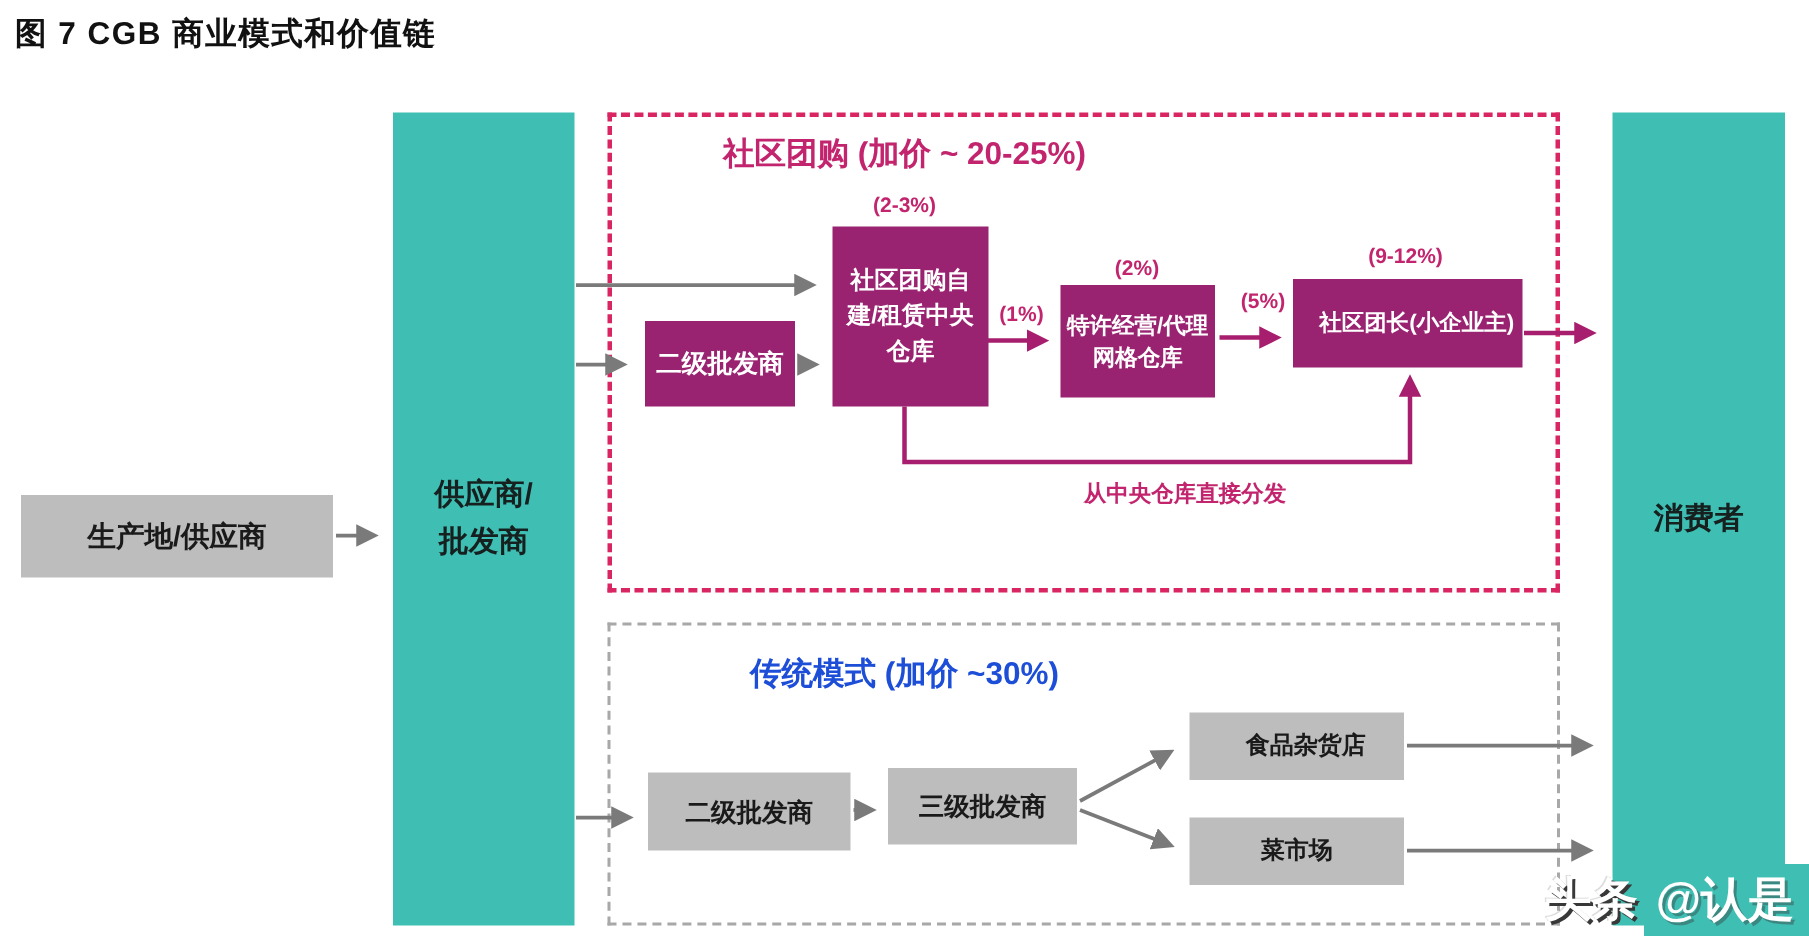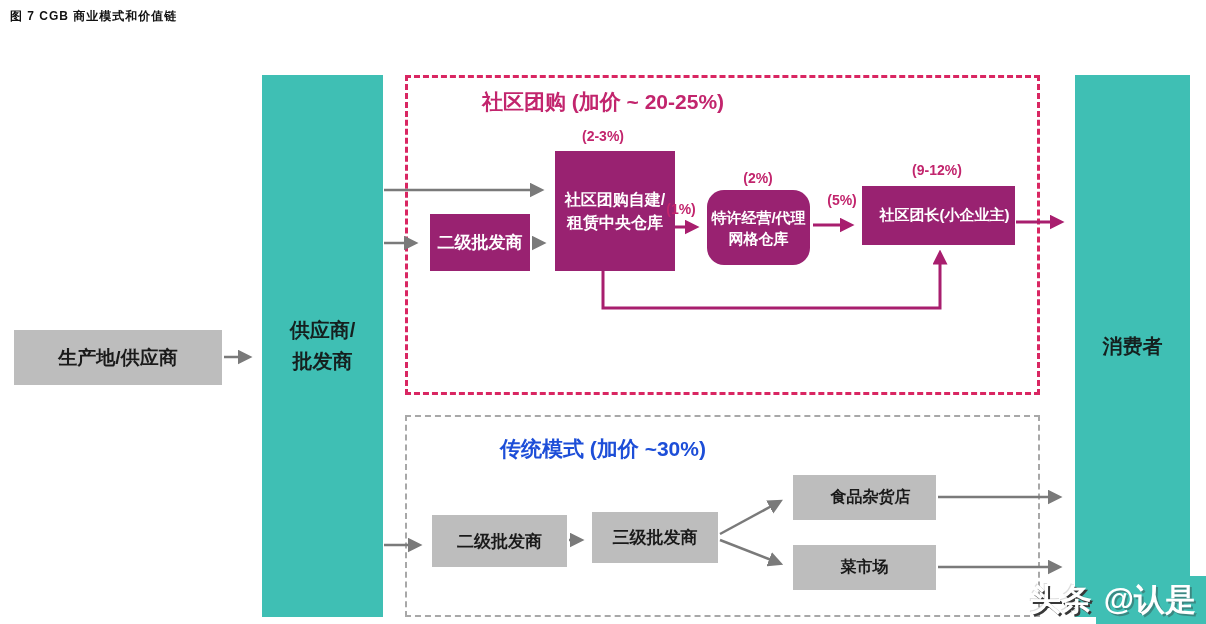--- a/index.html
+++ b/index.html
@@ -1,42 +1,42 @@
 <!DOCTYPE html>
 <html><head>
 <meta charset="utf-8">
 <style>
   html,body{margin:0;padding:0;background:#ffffff;}
   .canvas{
     position:relative;width:1206px;height:624px;background:#ffffff;
     font-family:"Liberation Sans","DejaVu Sans",sans-serif;overflow:hidden;
   }
   .page-title{
-    position:absolute;left:10px;top:8px;font-size:12px;font-weight:bold;color:#111;
+    position:absolute;left:10px;top:8px;font-size:21px;font-weight:bold;color:#111;
     letter-spacing:1px;z-index:6;
   }
   
   .vbar{
     position:absolute;top:75px;height:542px;background:#3fbfb4;z-index:3;
     display:flex;align-items:center;justify-content:center;text-align:center;
     color:#15201f;font-size:20px;font-weight:600;line-height:1.55;white-space:pre-line;
   }
   .vbar.left{left:262px;width:121px;}
   .vbar.right{left:1075px;width:115px;}
   
   .node{
     position:absolute;display:flex;align-items:center;justify-content:center;
     text-align:center;z-index:3;box-sizing:border-box;
   }
   .gray{background:#bdbdbd;color:#1a1a1a;font-weight:bold;}
   .purple{background:#992271;color:#ffffff;font-weight:bold;word-break:break-all;}
   .producer{left:14px;top:330px;width:208px;height:55px;font-size:19px;font-weight:600;}
   .shared{left:430px;top:214px;width:100px;height:57px;font-size:17px;}
-  .central{left:555px;top:151px;width:120px;height:120px;font-size:16px;padding:4px;line-height:1.45;}
-  .gridwh{left:707px;top:190px;width:103px;height:75px;font-size:15px;padding:3px;line-height:1.4;border-radius:17px;}
+  .central{left:555px;top:151px;width:104px;height:120px;font-size:16px;padding:4px;line-height:1.45;}
+  .gridwh{left:707px;top:190px;width:103px;height:75px;font-size:15px;padding:3px;line-height:1.4;}
   .leader{left:862px;top:186px;width:153px;height:59px;font-size:15px;white-space:nowrap;padding-left:12px;}
   .secondary{left:432px;top:515px;width:135px;height:52px;font-size:17px;}
   .tertiary{left:592px;top:512px;width:126px;height:51px;font-size:17px;}
   .grocery{left:793px;top:475px;width:143px;height:45px;font-size:16px;padding-left:12px;}
   .market{left:793px;top:545px;width:143px;height:45px;font-size:16px;}
   
   .panel{position:absolute;box-sizing:border-box;z-index:1;background:transparent;}
   .panel.cgb{left:405px;top:75px;width:635px;height:320px;border:3px dashed #d92662;}
   .panel.trad{left:405px;top:415px;width:635px;height:202px;border:2px dashed #a8a8a8;}
   .panel-title{
@@ -118,20 +118,21 @@
   <div class="node purple shared">二级批发商</div>
   <div class="node purple central">社区团购自建/租赁中央仓库</div>
   <div class="node purple gridwh">特许经营/代理网格仓库</div>
   <div class="node purple leader">社区团长(小企业主)</div>
 
   <div class="pct" style="left:603px;top:128px;">(2-3%)</div>
   <div class="pct" style="left:681px;top:201px;">(1%)</div>
   <div class="pct" style="left:758px;top:170px;">(2%)</div>
   <div class="pct" style="left:842px;top:192px;">(5%)</div>
   <div class="pct" style="left:937px;top:162px;">(9-12%)</div>
+  <div class="note">从中央仓库直接分发</div>
 
   <div class="node gray secondary">二级批发商</div>
   <div class="node gray tertiary">三级批发商</div>
   <div class="node gray grocery">食品杂货店</div>
   <div class="node gray market">菜市场</div>
 
   <div class="watermark">
     <span class="wm-prefix">头条 </span>
     <span class="wm-handle">@认是</span>
   </div>

